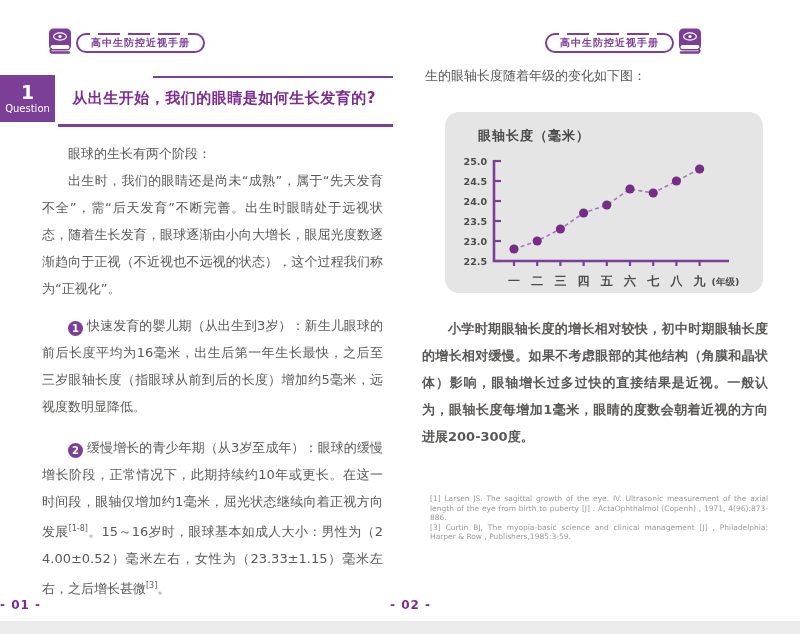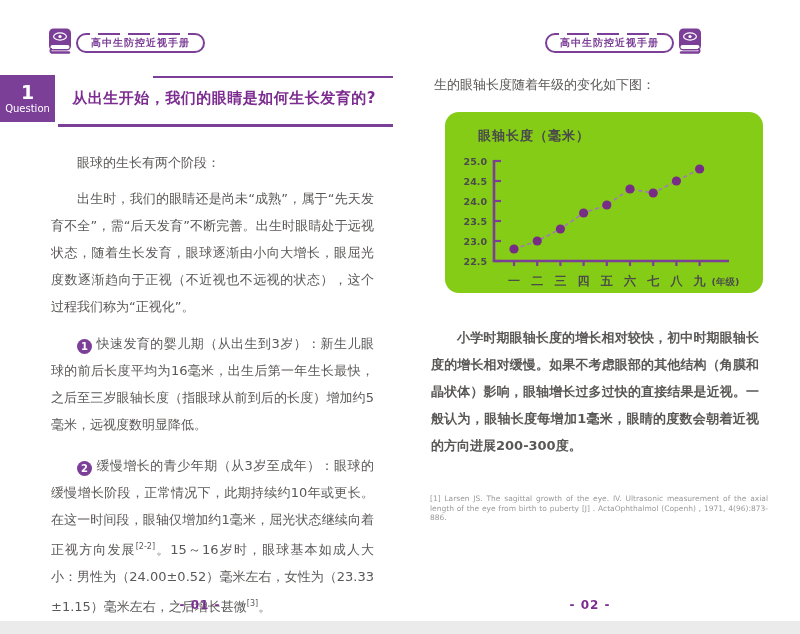--- a/index.html
+++ b/index.html
@@ -21,45 +21,45 @@
   .q-badge{position:absolute;left:0;top:0;width:55px;height:47px;background:#7c3f98;color:#fff;text-align:center;}
   .q-num{display:block;font-size:19px;font-weight:bold;line-height:24px;margin-top:5px;}
   .q-label{display:block;font-size:10px;line-height:9px;}
   .q-titlebox{position:absolute;left:55px;right:0;top:0;height:47px;display:flex;align-items:center;justify-content:center;text-align:right;}
   .q-title{font-size:15px;font-weight:bold;color:#7c2c90;letter-spacing:0.5px;white-space:nowrap;}
   .q-topline{position:absolute;top:1px;right:0;width:240px;height:2px;background:#7c3f98;}
   .q-underline{position:absolute;bottom:0;left:58px;right:0;height:3px;background:#7c3f98;}
 
   
   .body-l{position:absolute;top:140px;left:42px;width:341px;}
-  .body-l p,.body-r p{margin:9px;font-size:13px;line-height:27px;color:#5a5857;text-align:justify;word-break:break-all;}
+  .body-l p,.body-r p{margin:0;font-size:13px;line-height:27px;color:#5a5857;text-align:justify;word-break:break-all;}
   .indent{text-indent:2em;}
   .mb10{margin-bottom:10px!important;}
   .mb14{margin-bottom:14px!important;}
   .mt26{margin-top:26px!important;}
   .numdot{display:inline-block;width:15px;height:15px;line-height:15px;border-radius:50%;background:#7c3f98;color:#fff;font-size:10px;font-weight:bold;text-align:center;text-indent:0;vertical-align:-2px;margin-right:4px;}
   sup{font-size:8px;color:#5a5857;}
 
   
   .cont-line{position:absolute;top:62px;left:425px;width:345px;}
   .body-r-p{position:absolute;top:315px;left:422px;width:346px;font-weight:bold;}
 
-  .chart-panel{position:absolute;top:112px;left:445px;width:318px;height:181px;background:#84cc16;border-radius:14px;}
+  .chart-panel{position:absolute;top:112px;left:445px;width:318px;height:181px;background:#e5e5e5;border-radius:14px;}
   .chart-title{margin:15px 0 0 33px;font-size:13px;font-weight:bold;color:#4a4a4a;letter-spacing:1px;}
   .chart-svg{display:block;margin:2px 0 0 8px;}
   .chart-svg text{font-family:"DejaVu Sans","Liberation Sans",sans-serif;}
   .chart-svg .ytick{font-size:9.5px;font-weight:bold;fill:#4b4b4b;}
   .chart-svg .xtick{font-size:12px;font-weight:bold;fill:#4b4b4b;}
   .chart-svg .xsuffix{font-size:9.5px;font-weight:bold;fill:#4b4b4b;}
 
   .refs{position:absolute;top:494px;left:430px;width:338px;color:#9a9a9a;}
   .refs-title{font-size:8px;font-weight:bold;margin:0 0 2px 0;}
   .refs p{margin:0;font-size:7.5px;line-height:9.6px;text-align:justify;}
 
-  .pagenum{position:absolute;top:598px;font-size:12px;font-weight:bold;color:#7c2c90;letter-spacing:1px;text-align:center;}
+  .pagenum{position:absolute;top:598px;font-size:12px;font-weight:bold;color:#7c2c90;letter-spacing:1px;}
   .pn-left{left:0;width:400px;}
   .pn-right{left:390px;width:400px;}
 
   .bottom-bar{position:absolute;bottom:0;left:0;width:800px;height:13px;background:#ebebeb;}
 </style>
 </head>
 <body>
 
 <div class="sheet">
 
@@ -85,21 +85,21 @@
       <div class="q-titlebox">
         <span class="q-title">从出生开始，我们的眼睛是如何生长发育的?</span>
       </div>
       <div class="q-underline"></div>
     </div>
 
     <div class="body-l">
       <p class="indent">眼球的生长有两个阶段：</p>
       <p class="indent mb10">出生时，我们的眼睛还是尚未“成熟”，属于“先天发育不全”，需“后天发育”不断完善。出生时眼睛处于远视状态，随着生长发育，眼球逐渐由小向大增长，眼屈光度数逐渐趋向于正视（不近视也不远视的状态），这个过程我们称为“正视化”。</p>
       <p class="indent mb14"><span class="numdot">1</span><span>快速发育的婴儿期（从出生到3岁）：新生儿眼球的前后长度平均为16毫米，出生后第一年生长最快，之后至三岁眼轴长度（指眼球从前到后的长度）增加约5毫米，远视度数明显降低。</span></p>
-      <p class="indent"><span class="numdot">2</span><span>缓慢增长的青少年期（从3岁至成年）：眼球的缓慢增长阶段，正常情况下，此期持续约10年或更长。在这一时间段，眼轴仅增加约1毫米，屈光状态继续向着正视方向发展</span><sup>[2-2]</sup><span>。15～16岁时，眼球基本如成人大小：男性为（24.00±0.52）毫米左右，女性为（23.33±1.15）毫米左右，之后增长甚微</span><sup>[3]</sup><span>。</span></p>
+      <p class="indent"><span class="numdot">2</span><span>缓慢增长的青少年期（从3岁至成年）：眼球的缓慢增长阶段，正常情况下，此期持续约10年或更长。在这一时间段，眼轴仅增加约1毫米，屈光状态继续向着正视方向发展</span><sup>[1-8]</sup><span>。15～16岁时，眼球基本如成人大小：男性为（24.00±0.52）毫米左右，女性为（23.33±1.15）毫米左右，之后增长甚微</span><sup>[3]</sup><span>。</span></p>
       <p class="indent mt26">我国开展的“安阳儿童眼病研究”调查发现，小学生与初中</p>
     </div>
 
     <div class="pagenum pn-left">- 01 -</div>
   </div>
 
   <div>
     <div class="hdr hdr-right">
       <svg class="book-icon" viewBox="0 0 24 27">
         <rect x="1" y="0.5" width="22" height="22" rx="4.5" fill="#7c3f98"></rect>
@@ -164,19 +164,20 @@
           <circle cx="246.6" cy="21.99999999999997" r="4.6" fill="#772d86"></circle>
         </svg>
     </div>
 
     <div class="body-r-p body-r">
       <p class="indent">小学时期眼轴长度的增长相对较快，初中时期眼轴长度的增长相对缓慢。如果不考虑眼部的其他结构（角膜和晶状体）影响，眼轴增长过多过快的直接结果是近视。一般认为，眼轴长度每增加1毫米，眼睛的度数会朝着近视的方向进展200-300度。</p>
     </div>
 
     <div class="refs">
       <p>[1] Larsen JS. The sagittal growth of the eye. IV. Ultrasonic measurement of the axial length of the eye from birth to puberty [J] . ActaOphthalmol (Copenh) , 1971, 4(96):873-886.</p>
+      <p>[3] Curtin BJ, The myopia-basic science and clinical management [J] , Philadelphia: Harper &amp; Row , Publishers,1985:3-59.</p>
     </div>
 
     <div class="pagenum pn-right">- 02 -</div>
   </div>
 
   <div class="bottom-bar"></div>
 </div>
 
 </body></html>

